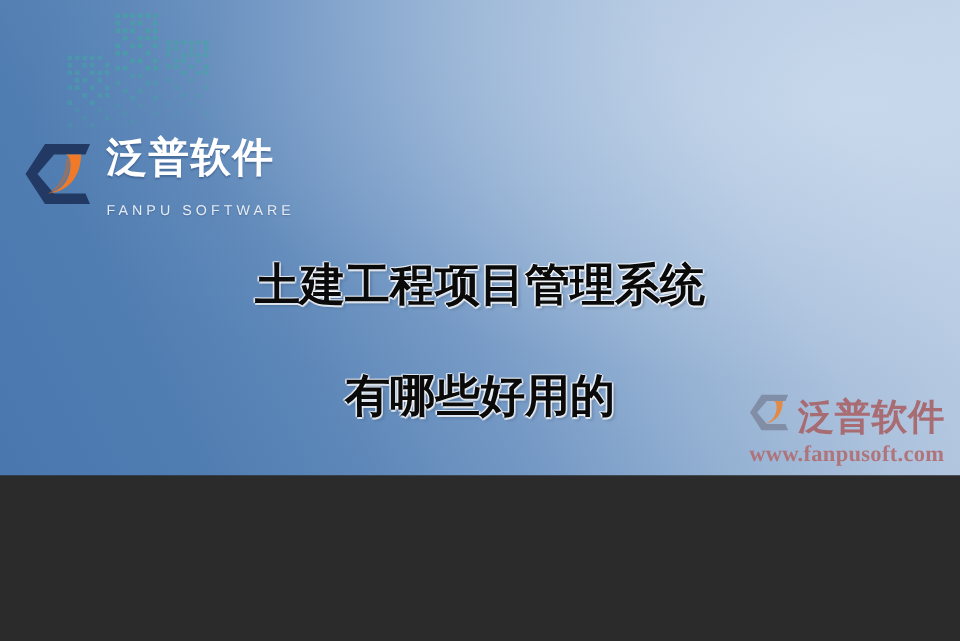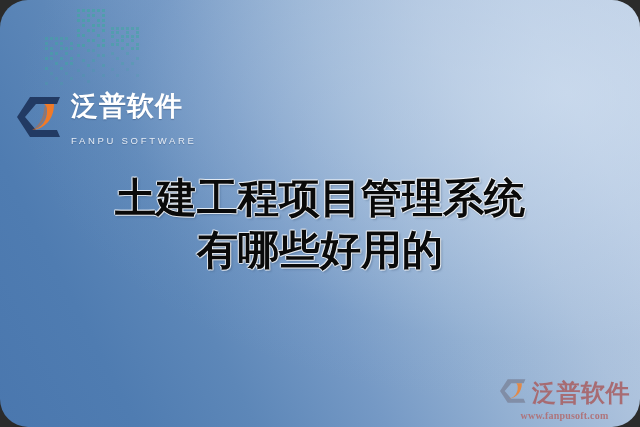--- a/index.html
+++ b/index.html
@@ -4,35 +4,34 @@
 <title>土建工程项目管理系统有哪些好用的</title>
 <style>
   html, body {
     margin: 0;
     padding: 0;
     background: #2b2b2b;
   }
   #banner {
     position: relative;
     width: 640px;
-    height: 427px;
+    height: 317px;
     overflow: hidden;
     font-family: "Liberation Sans", "DejaVu Sans", sans-serif;
     
     background:
       linear-gradient(63deg,
         #4a77ae 0%,
         #4f7cb1 16%,
         #5d87b8 30%,
         #7599c5 45%,
         #93b0d2 60%,
         #abc1dc 74%,
         #b7cae2 86%,
         #bdcee4 100%);
-    border-radius: 28px;
   }
   
   #bloom {
     position: absolute;
     inset: 0;
     background: radial-gradient(110% 95% at 88% 22%,
                 rgba(214,228,244,0.55) 0%,
                 rgba(200,217,238,0.28) 38%,
                 rgba(160,190,222,0.05) 62%,
                 rgba(0,0,0,0) 78%);
@@ -85,35 +84,35 @@
 
   
   #headline {
     position: absolute;
     left: 0;
     right: 0;
     top: 172px;
     text-align: center;
     font-family: "DejaVu Sans", "Liberation Sans", sans-serif;
     font-weight: 700;
-    font-size: 41px;
+    font-size: 30px;
     line-height: 1.28;
     color: #0a0a0a;
     letter-spacing: 0px;
     text-shadow:
        1px  0   0 rgba(255,255,255,0.62),
       -1px  0   0 rgba(255,255,255,0.62),
        0    1px 0 rgba(255,255,255,0.62),
        0   -1px 0 rgba(255,255,255,0.62),
        1px  1px 0 rgba(255,255,255,0.45),
       -1px -1px 0 rgba(255,255,255,0.45),
        2px  2px 2px rgba(40,60,90,0.28);
   }
   #headline .line { display: block; white-space: nowrap; }
-  #headline-line-2 { padding-left: 0; }
+  #headline-line-2 { padding-left: 0; margin-top: 36px; }
 
   
   #watermark {
     position: absolute;
     right: 10px;
     bottom: 6px;
     text-align: center;
     opacity: 0.92;
   }
   #watermark-row {
@@ -125,21 +124,21 @@
   #watermark-cn {
     font-size: 24px;
     font-weight: 700;
     color: #a8656a;
     font-family: "DejaVu Sans", "Liberation Sans", sans-serif;
     letter-spacing: 0.5px;
     line-height: 1;
   }
   #watermark-url {
     margin-top: 3px;
-    font-size: 10px;
+    font-size: 15px;
     font-weight: 700;
     color: #b06f74;
     font-family: "Liberation Serif", "DejaVu Serif", serif;
     letter-spacing: 0.2px;
     line-height: 1;
   }
 </style>
 </head>
 <body>
 

